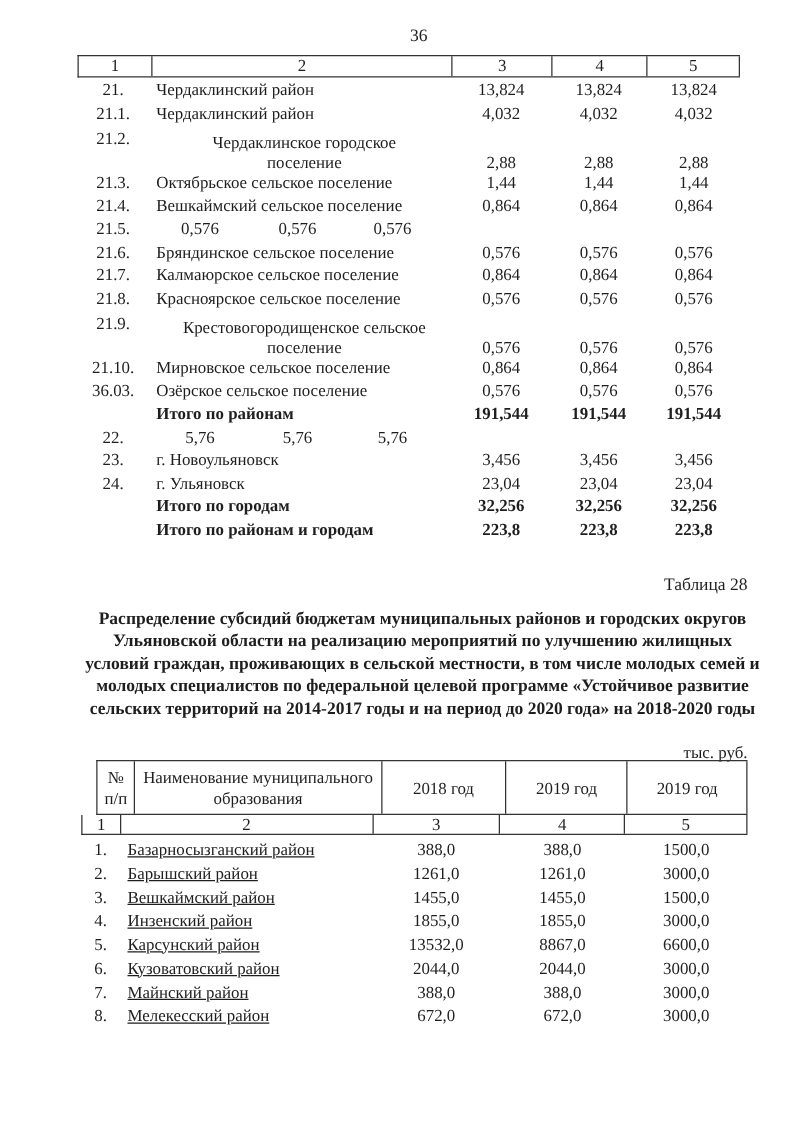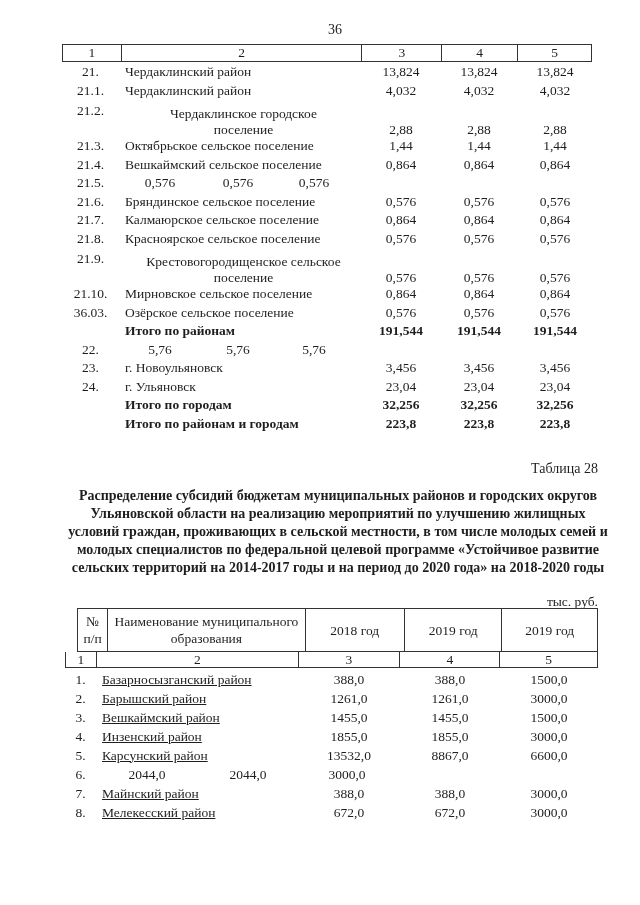--- a/index.html
+++ b/index.html
@@ -231,20 +231,21 @@
     </div>
     <div class="t2row">
       <div class="w1">5.</div>
       <div class="w2">Карсунский район</div>
       <div class="w3">13532,0</div>
       <div class="w4">8867,0</div>
       <div class="w5">6600,0</div>
     </div>
     <div class="t2row">
       <div class="w1">6.</div>
+      <div class="w2">Кузоватовский район</div>
       <div class="w3">2044,0</div>
       <div class="w4">2044,0</div>
       <div class="w5">3000,0</div>
     </div>
     <div class="t2row">
       <div class="w1">7.</div>
       <div class="w2">Майнский район</div>
       <div class="w3">388,0</div>
       <div class="w4">388,0</div>
       <div class="w5">3000,0</div>

